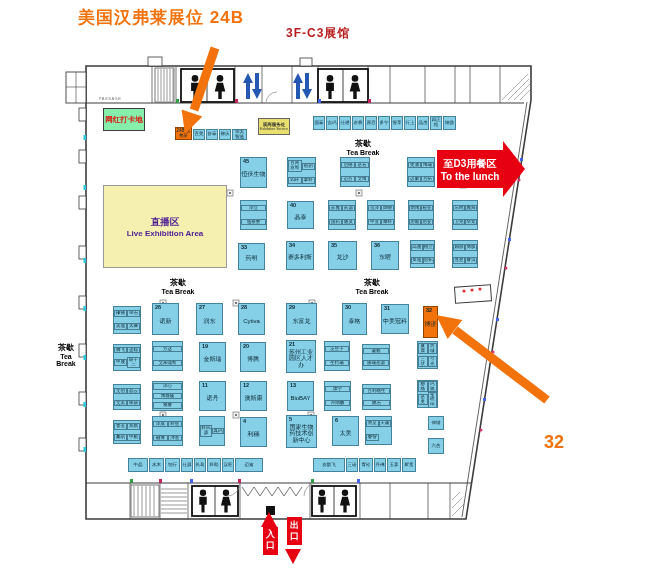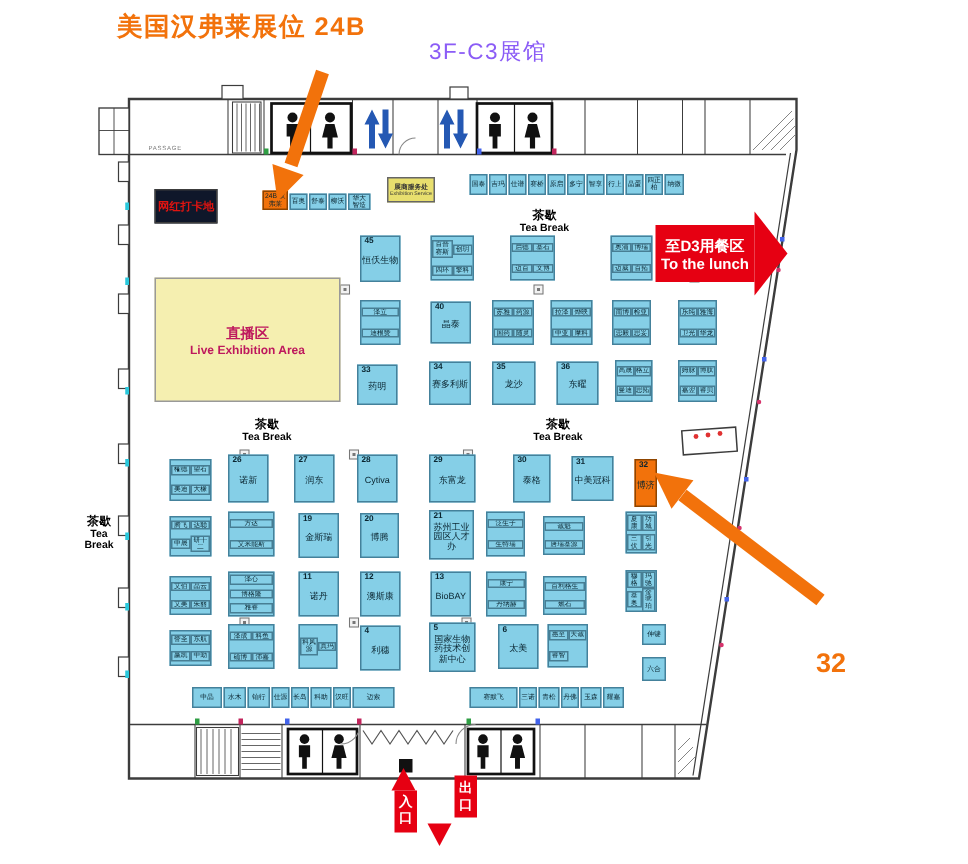--- a/index.html
+++ b/index.html
@@ -15,51 +15,51 @@
   .booth .mlabel{font-size:4.5px;line-height:1.05;}
   .booth.cellbox{display:grid;padding:0;}
   .cell{border:0.5px solid rgba(20,60,80,.55);font-size:4.5px;display:flex;align-items:center;
         justify-content:center;overflow:hidden;line-height:1.05;text-align:center;}
   .booth.orange{background:#F2720B;border-color:#8f4500;}
   
   .tea{position:absolute;transform:translateX(-50%);text-align:center;font-weight:700;color:#000;}
   .tea .l1{font-size:8px;}
   .tea .l2{font-size:7px;}
   
-  #photo-box{left:103px;top:126px;width:42px;height:23px;background:#0f172a;border:1px solid #3c3c3c;
+  #photo-box{left:103px;top:108px;width:42px;height:23px;background:#86efac;border:1px solid #3c3c3c;
              display:flex;align-items:center;justify-content:center;color:#E01410;font-weight:700;font-size:7.5px;}
   #live-area{left:103px;top:185px;width:124px;height:83px;background:#F5EFB0;border:1px solid #999;
-             display:flex;flex-direction:column;align-items:center;justify-content:center;color:#be185d;}
+             display:flex;flex-direction:column;align-items:center;justify-content:center;color:#4c1d95;}
   #live-area .a1{font-size:9.5px;font-weight:700;}
   #live-area .a2{font-size:8px;font-weight:700;}
   #service-box{left:258px;top:118px;width:32px;height:17px;background:#E8DF6E;border:1px solid #666;
                display:flex;flex-direction:column;align-items:center;justify-content:center;color:#333;overflow:hidden;}
   #service-box .s1{font-size:4.5px;font-weight:700;}
   #service-box .s2{font-size:3.5px;}
   
   #lunch-arrow{left:437px;top:150px;width:66px;height:38px;background:#E60012;color:#fff;
                display:flex;flex-direction:column;align-items:center;justify-content:center;font-weight:700;text-align:center;}
   #lunch-arrow::after{content:"";position:absolute;left:66px;top:-9px;width:0;height:0;
                border-top:28px solid transparent;border-bottom:28px solid transparent;border-left:22px solid #E60012;}
   #lunch-arrow .c{font-size:10px;}
   #lunch-arrow .e{font-size:10px;}
   
   .gate-box{position:absolute;width:15px;background:#E60012;color:#fff;font-size:9px;font-weight:700;
             text-align:center;line-height:1.2;padding:3px 0;}
   .tri{position:absolute;width:0;height:0;}
   #tri-in{left:261px;top:512px;border-left:8.5px solid transparent;border-right:8.5px solid transparent;border-bottom:15px solid #E60012;}
   #gate-in{left:263px;top:527px;font-family:Liberation Mono, monospace;}
-  #gate-out{left:287px;top:517px;margin-left:16px;}
+  #gate-out{left:287px;top:517px;}
   #tri-out{left:285px;top:549px;border-left:8.5px solid transparent;border-right:8.5px solid transparent;border-top:15px solid #E60012;}
   
   .ann{position:absolute;color:#F2720B;font-weight:700;}
   #ann-humphrey{left:78px;top:6px;font-size:17px;letter-spacing:1px;}
   #ann-boji1{left:468px;top:399px;width:172px;text-align:center;font-size:20px;letter-spacing:3px;}
   #ann-boji2{left:468px;top:432px;width:172px;text-align:center;font-size:18px;}
-  #plan-title{left:286px;top:25px;font-size:15px;font-weight:400;letter-spacing:1px;color:#8b5cf6;}
+  #plan-title{left:286px;top:25px;font-size:12px;font-weight:700;letter-spacing:1px;color:#b91c1c;}
   #passage-label{left:99px;top:96px;font-size:4px;color:#777;letter-spacing:.5px;}
 </style>
 </head>
 <body>
 
 <div id="canvas">
 
   <svg width="645" height="576" viewBox="0 0 645 576">
     <defs>
       <g id="man" fill="#111">

